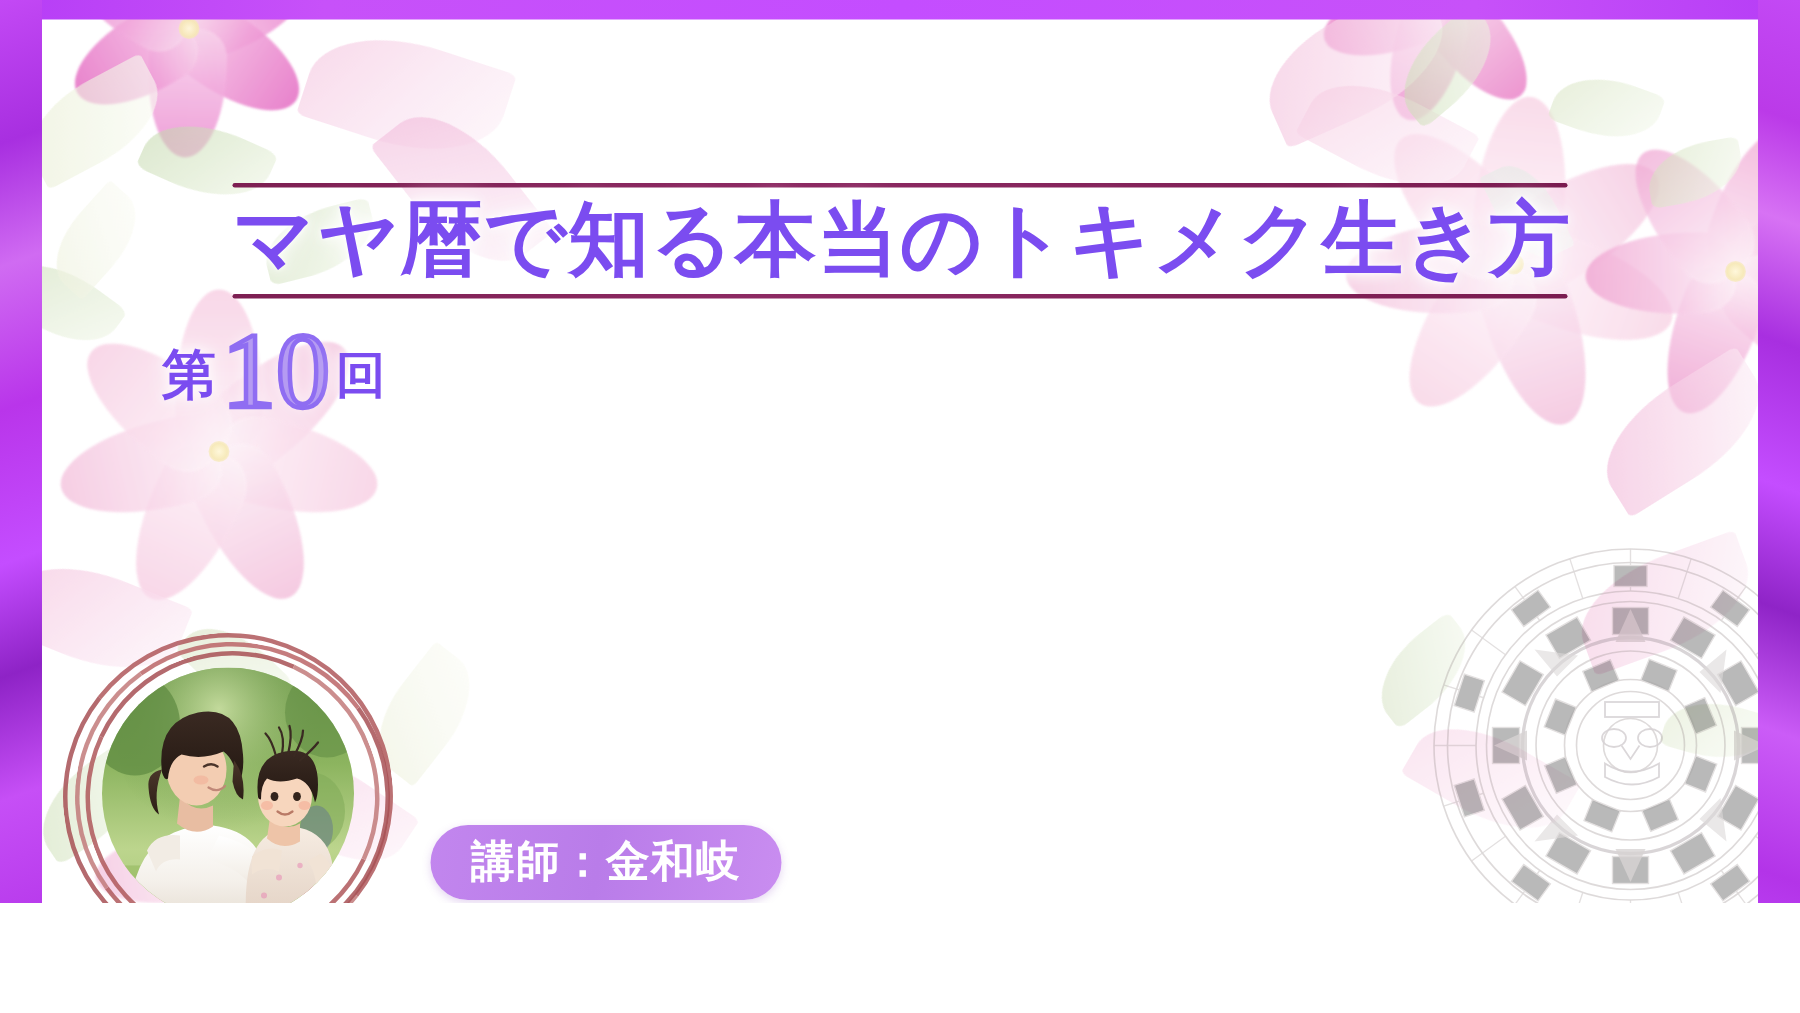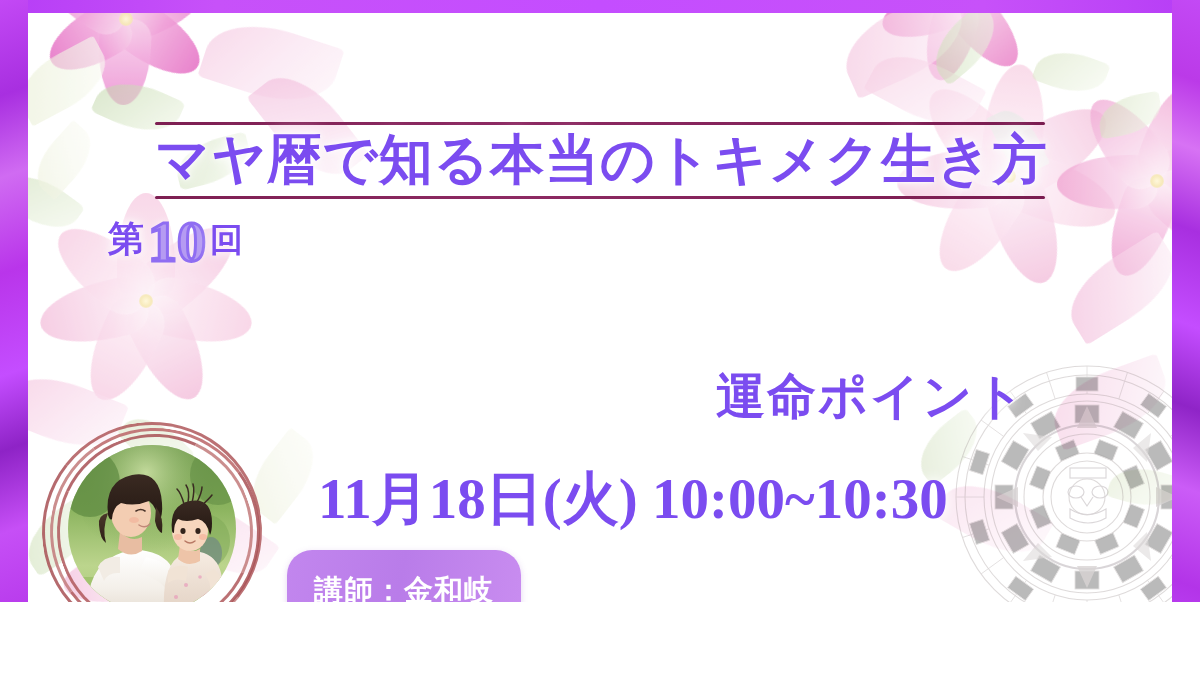--- a/index.html
+++ b/index.html
@@ -55,41 +55,41 @@
     position:absolute;left:155px;top:128px;width:900px;
     font-size:54px;line-height:64px;font-weight:700;
     letter-spacing:1px;color:#7b4cf0;white-space:nowrap;
     text-shadow:0 0 9px #ffffff,0 0 18px #ffffff,0 0 3px #ffffff;
   }
 
   
   .ep{position:absolute;left:108px;top:218px;display:flex;align-items:flex-end;}
   .ep .dai{font-size:36px;font-weight:700;color:#7b4cf0;line-height:1;
      padding-bottom:9px;text-shadow:0 0 8px #fff,0 0 16px #fff;}
-  .ep .num{font-size:58px;font-weight:700;line-height:.82;
+  .ep .num{font-size:72px;font-weight:400;line-height:.82;
      color:#b59bf2;-webkit-text-stroke:3px #8f6df2;
      padding:0 4px;font-family:"Liberation Serif",serif;
      text-shadow:0 0 10px #ffffff;}
   .ep .kai{font-size:33px;font-weight:700;color:#7b4cf0;line-height:1;
      padding-bottom:9px;text-shadow:0 0 8px #fff,0 0 16px #fff;}
 
   
   .sub{position:absolute;color:#7b4cf0;font-weight:700;white-space:nowrap;
        text-shadow:0 0 9px #ffffff,0 0 18px #ffffff;}
   .sub1{left:268px;top:296px;font-size:49px;line-height:58px;letter-spacing:2px;}
   .sub2{left:716px;top:368px;font-size:49px;line-height:58px;letter-spacing:2px;}
 
   
   .date{position:absolute;left:318px;top:466px;font-size:57px;line-height:66px;
         font-weight:700;color:#7b4cf0;white-space:nowrap;letter-spacing:0px;
         text-shadow:0 0 9px #ffffff,0 0 18px #ffffff;}
 
   
   .pill{position:absolute;left:287px;top:550px;height:50px;
-        padding:16px 27px;display:flex;align-items:center;border-radius:25px;
+        padding:0 27px;display:flex;align-items:center;border-radius:25px;
         background:linear-gradient(100deg,#c286ee 0%,#b97ce9 48%,#c98df0 100%);
         color:#ffffff;font-size:29px;font-weight:700;letter-spacing:1px;
         box-shadow:0 2px 6px rgba(150,90,200,.25);white-space:nowrap;}
 
   
   .photo-wrap{position:absolute;left:42px;top:420px;width:222px;height:222px;}
   .ring{position:absolute;border:3px solid #b0595c;border-radius:50%;opacity:.85;}
   .r1{left:0;top:2px;width:214px;height:212px;transform:rotate(-7deg);
       border-color:#b0595c #b0595c #c27b7b #a85155;}
   .r2{left:8px;top:8px;width:204px;height:202px;transform:rotate(9deg);
@@ -301,23 +301,21 @@
   <div class="rule rule-top"></div>
   <div class="headline">マヤ暦で知る本当のトキメク生き方</div>
   <div class="rule rule-bot"></div>
 
   <div class="ep">
     <span class="dai">第</span>
     <span class="num">10</span>
     <span class="kai">回</span>
   </div>
 
-  <div class="sub sub2">運命ポイント</div>
-
-  <div class="date">11月18日(火) 10:00~10:30</div>
+
 
   <div class="pill">
     <span>講師：金和岐</span>
   </div>
 
   <div class="photo-wrap">
     <div class="photo">
       <svg width="168" height="168" viewBox="0 0 168 168" aria-hidden="true">
         <defs>
           <linearGradient id="bgGreen" x1="0" y1="0" x2="0" y2="1">

